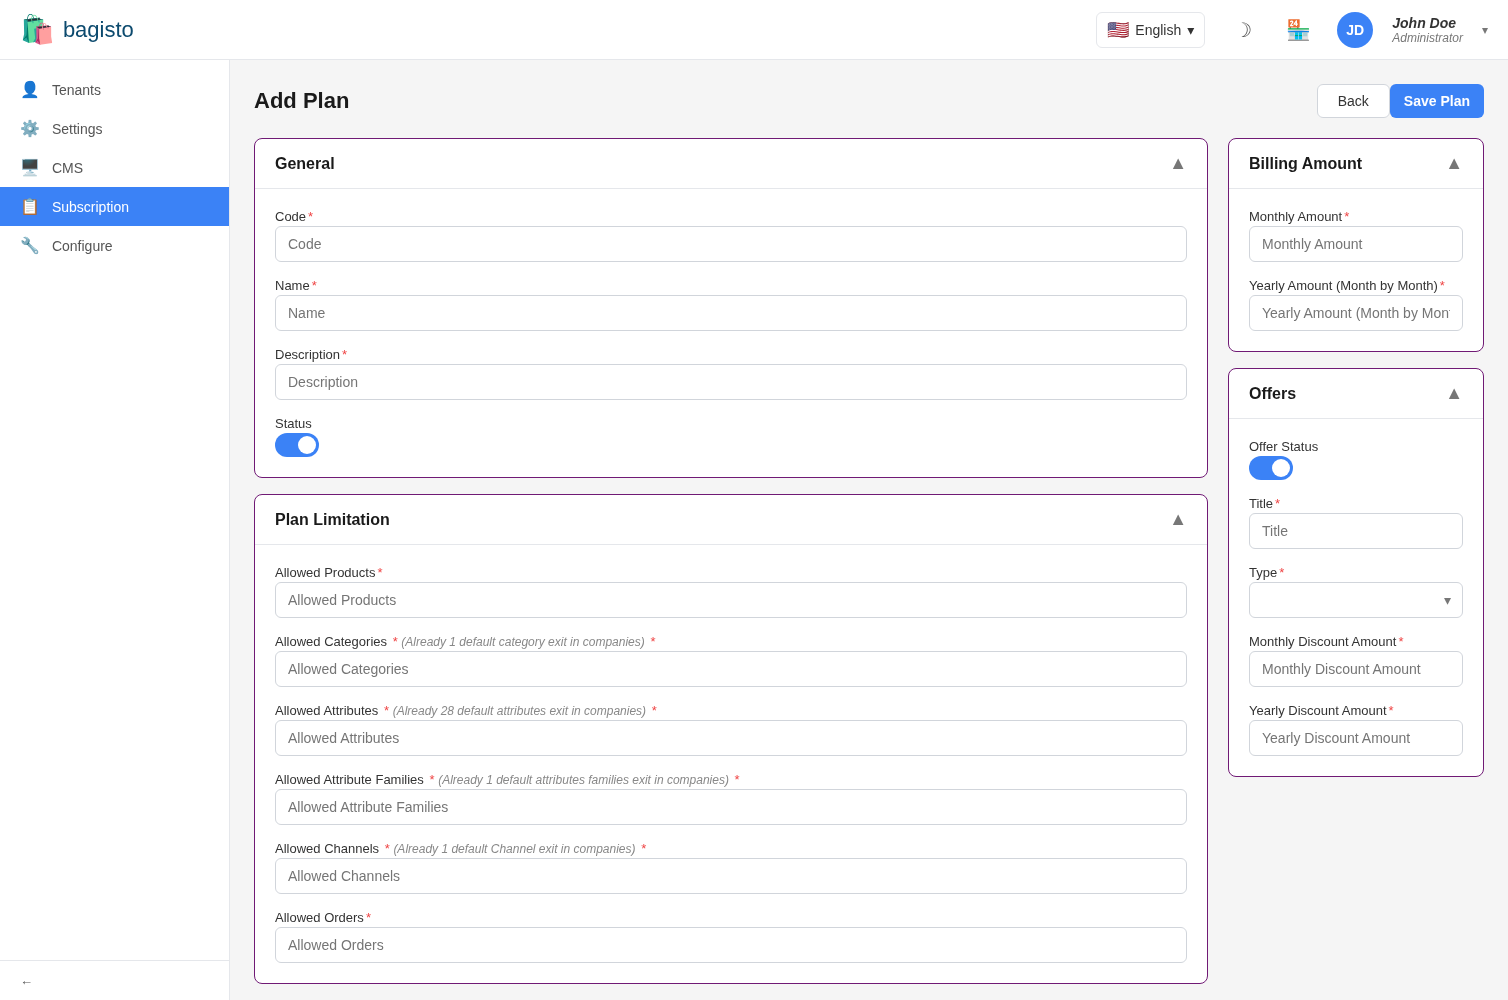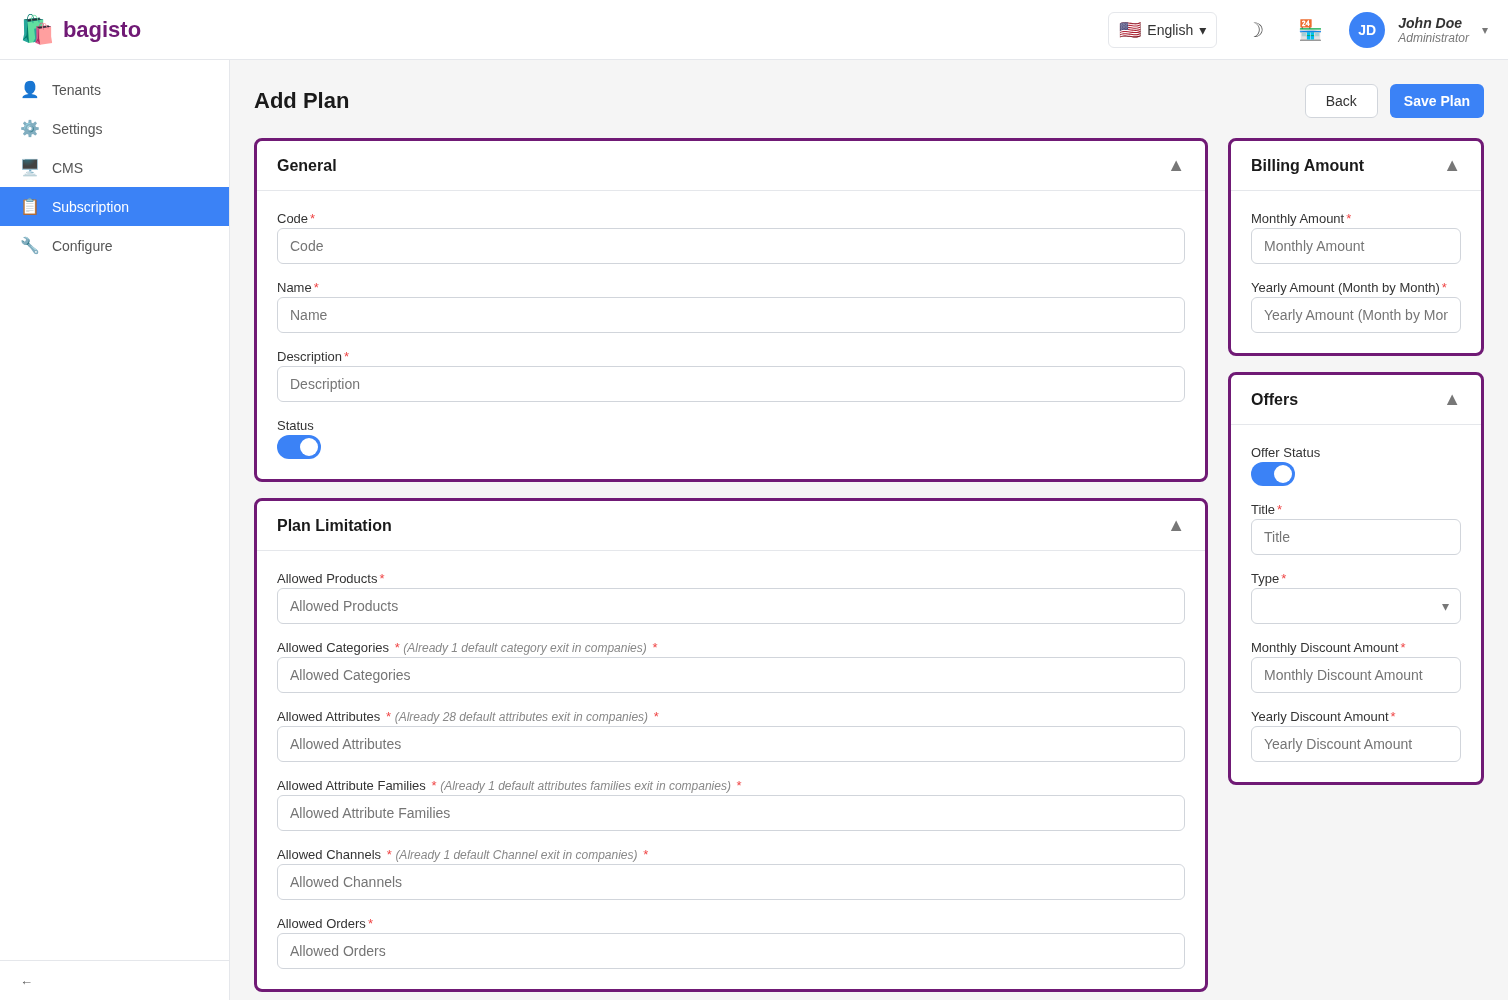--- a/index.html
+++ b/index.html
@@ -3,60 +3,60 @@
   <meta charset="utf-8">
   <style>
     * { box-sizing: border-box; margin: 0; padding: 0; }
     body { font-family: -apple-system, BlinkMacSystemFont, 'Segoe UI', sans-serif; font-size: 14px; background: #f5f5f5; color: #333; }
 
     
     .app { display: flex; flex-direction: column; height: 100vh; }
     .topbar { display: flex; align-items: center; justify-content: space-between; background: #fff; padding: 0 20px; height: 60px; border-bottom: 1px solid #e5e7eb; flex-shrink: 0; }
     .topbar-left { display: flex; align-items: center; gap: 8px; }
     .logo-icon { font-size: 28px; }
-    .logo-text { font-size: 22px; font-weight: 700; color: #701a75; }
+    .logo-text { font-size: 22px; font-weight: 400; color: #0c4a6e; }
     .topbar-right { display: flex; align-items: center; gap: 20px; }
     .lang-selector { display: flex; align-items: center; gap: 6px; cursor: pointer; padding: 6px 10px; border: 1px solid #e5e7eb; border-radius: 6px; }
     .flag { font-size: 18px; }
     .lang-text { font-size: 14px; color: #333; }
     .topbar-icon { font-size: 20px; color: #555; cursor: pointer; width: 36px; height: 36px; display: flex; align-items: center; justify-content: center; border-radius: 50%; }
     .avatar { width: 36px; height: 36px; background: #3b82f6; border-radius: 50%; display: flex; align-items: center; justify-content: center; color: #fff; font-weight: 700; font-size: 14px; }
     .user-info { display: flex; flex-direction: column; font-style: italic; }
     .user-name { font-weight: 600; font-size: 14px; }
     .user-role { font-size: 12px; color: #777; }
-    .user-block { display: flex; align-items: center; gap: 13px; cursor: pointer; }
+    .user-block { display: flex; align-items: center; gap: 19px; cursor: pointer; }
     .chevron-down { font-size: 12px; color: #777; }
 
     .main-layout { display: flex; flex: 1; overflow: hidden; }
 
     
     .sidebar { width: 230px; background: #fff; border-right: 1px solid #e5e7eb; display: flex; flex-direction: column; overflow-y: auto; flex-shrink: 0; }
     .sidebar-nav { flex: 1; padding: 10px 0; }
     .sidebar-item { display: flex; align-items: center; gap: 12px; padding: 10px 20px; cursor: pointer; color: #555; font-size: 14px; }
     .sidebar-item.active { background: #3b82f6; color: #fff; border-radius: 0; }
     .sidebar-item .icon { font-size: 16px; }
     .sidebar-sub { padding-left: 52px; }
     .sidebar-sub-item { padding: 7px 10px; font-size: 13px; color: #555; cursor: pointer; display: block; }
     .sidebar-sub-item.active { color: #3b82f6; font-weight: 600; }
     .sidebar-footer { padding: 12px 20px; border-top: 1px solid #e5e7eb; display: flex; align-items: center; gap: 8px; cursor: pointer; color: #555; font-size: 13px; }
 
     
     .content { flex: 1; overflow-y: auto; padding: 24px; display: flex; flex-direction: column; gap: 0; }
     .page-header { display: flex; align-items: center; justify-content: space-between; margin-bottom: 20px; }
     .page-title { font-size: 22px; font-weight: 700; color: #1a1a1a; }
-    .header-actions { display: flex; gap: 12px; }
+    .header-actions { display: flex; }
     .btn-back { background: #fff; border: 1px solid #d1d5db; color: #333; padding: 8px 20px; border-radius: 6px; cursor: pointer; font-size: 14px; }
     .btn-save { background: #3b82f6; border: none; color: #fff; padding: 9px 14px; border-radius: 6px; cursor: pointer; font-size: 14px; font-weight: 600; }
 
     .two-col { display: flex; gap: 20px; align-items: flex-start; }
     .col-main { flex: 1; display: flex; flex-direction: column; gap: 16px; }
     .col-side { width: 256px; flex-shrink: 0; display: flex; flex-direction: column; gap: 16px; }
 
     
-    .card { background: #fff; border: 3px solid #701a75; border-radius: 8px; overflow: hidden; }
+    .card { background: #fff; border: 1px solid #701a75; border-radius: 8px; overflow: hidden; }
     .card-header { display: flex; align-items: center; justify-content: space-between; padding: 14px 20px; border-bottom: 1px solid #e5e7eb; }
     .card-title { font-size: 16px; font-weight: 600; color: #1a1a1a; }
     .card-body { padding: 20px; display: flex; flex-direction: column; gap: 16px; }
     .collapse-icon { font-size: 18px; color: #777; cursor: pointer; }
 
     
     .form-group { display: flex; flex-direction: column; gap: 2px; }
     .form-label { font-size: 13px; font-weight: 500; color: #333; }
     .form-label .required { color: #ef4444; margin-left: 2px; }
     .form-label .note { font-size: 12px; color: #888; font-style: italic; font-weight: 400; }

